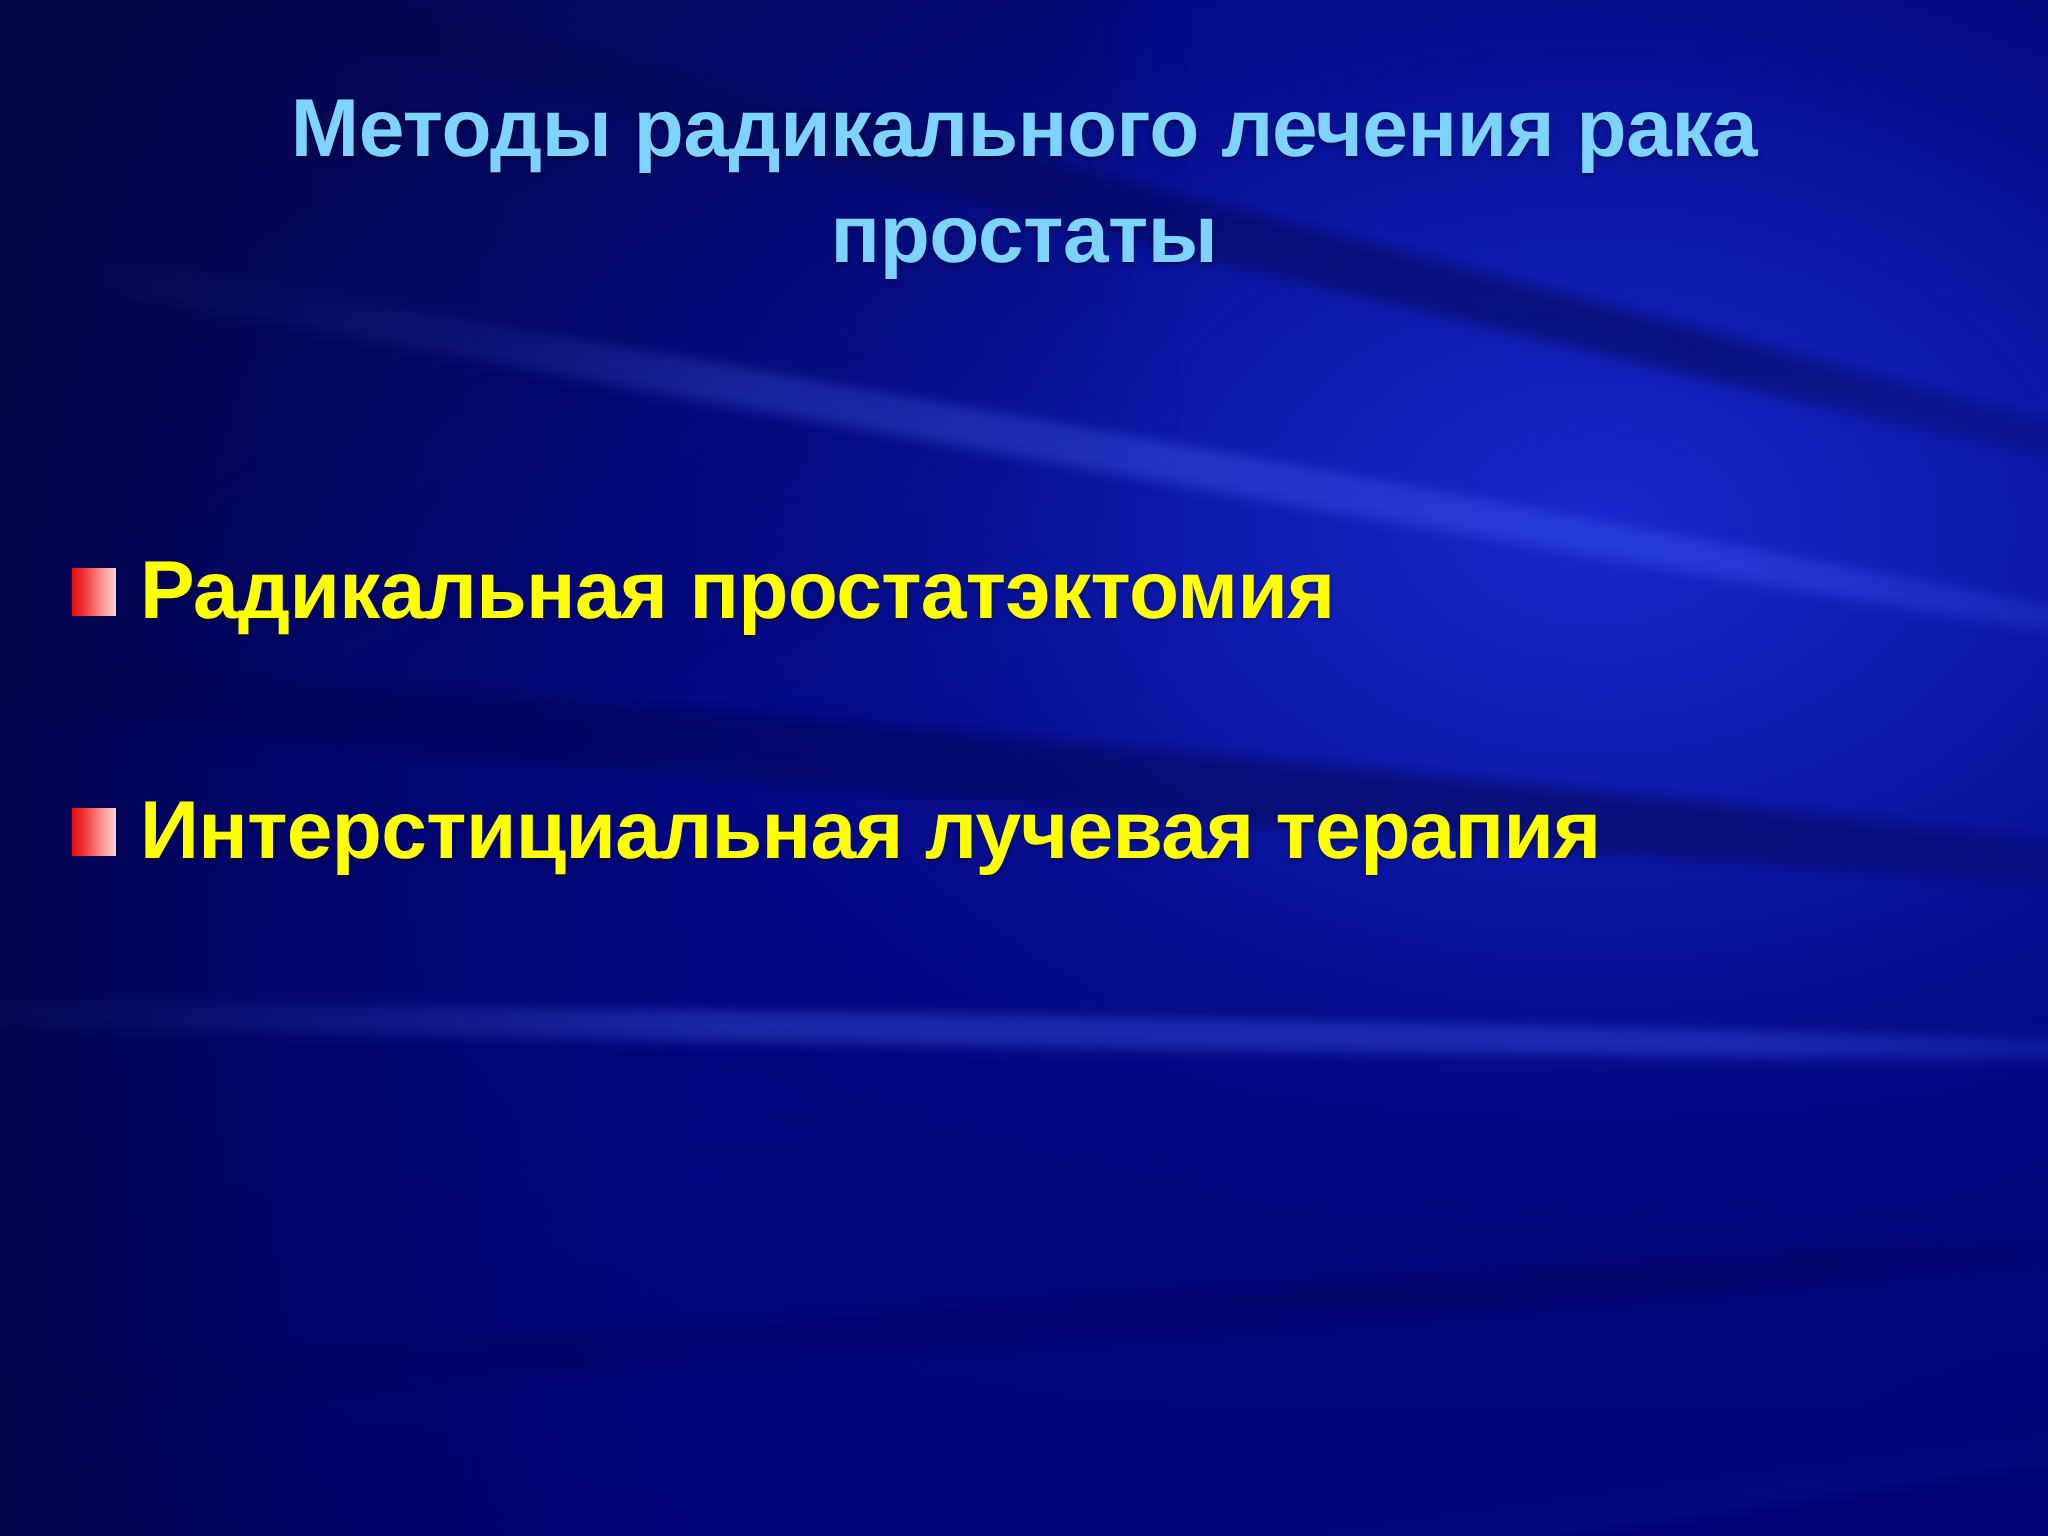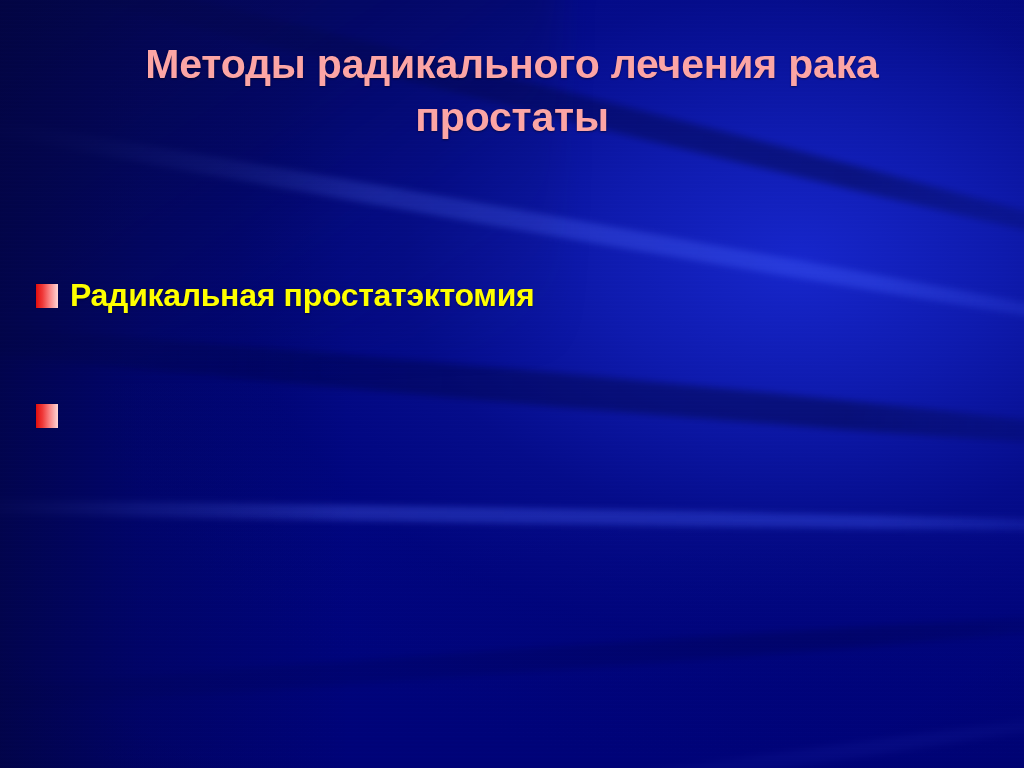--- a/index.html
+++ b/index.html
@@ -125,21 +125,21 @@
   }
 
   
 
   .title {
     position: absolute;
     left: 96px;
     top: 38px;
     width: 832px;
     text-align: center;
-    color: #fca5a5;
+    color: #7dd3fc;
     font-size: 41px;
     font-weight: bold;
     line-height: 1.30;
     letter-spacing: -0.2px;
     text-shadow: 0 1px 2px rgba(0,0,0,0.45);
     white-space: pre-line;
   }
 
   .bullets {
     position: absolute;
@@ -165,21 +165,21 @@
     background: linear-gradient(to right,
         #e20d0d 0%,
         #f03a3a 30%,
         #fa8585 62%,
         #ffd6d6 100%);
     box-shadow: 0 0 1px rgba(0,0,0,0.35);
   }
 
   .bullet-text {
     color: #ffff00;
-    font-size: 32px;
+    font-size: 41px;
     font-weight: bold;
     line-height: 1.1;
     letter-spacing: -0.3px;
     white-space: nowrap;
     text-shadow: 0 1px 2px rgba(0,0,0,0.40);
   }
 </style>
 </head>
 <body>
 
@@ -210,18 +210,19 @@
 
   <div class="bullets">
 
     <div class="bullet-row">
       <span class="bullet-marker"></span>
       <span class="bullet-text">Радикальная простатэктомия</span>
     </div>
 
     <div class="bullet-row">
       <span class="bullet-marker"></span>
+      <span class="bullet-text">Интерстициальная лучевая терапия</span>
     </div>
 
 
   </div>
 
 </div>
 
 </body></html>

